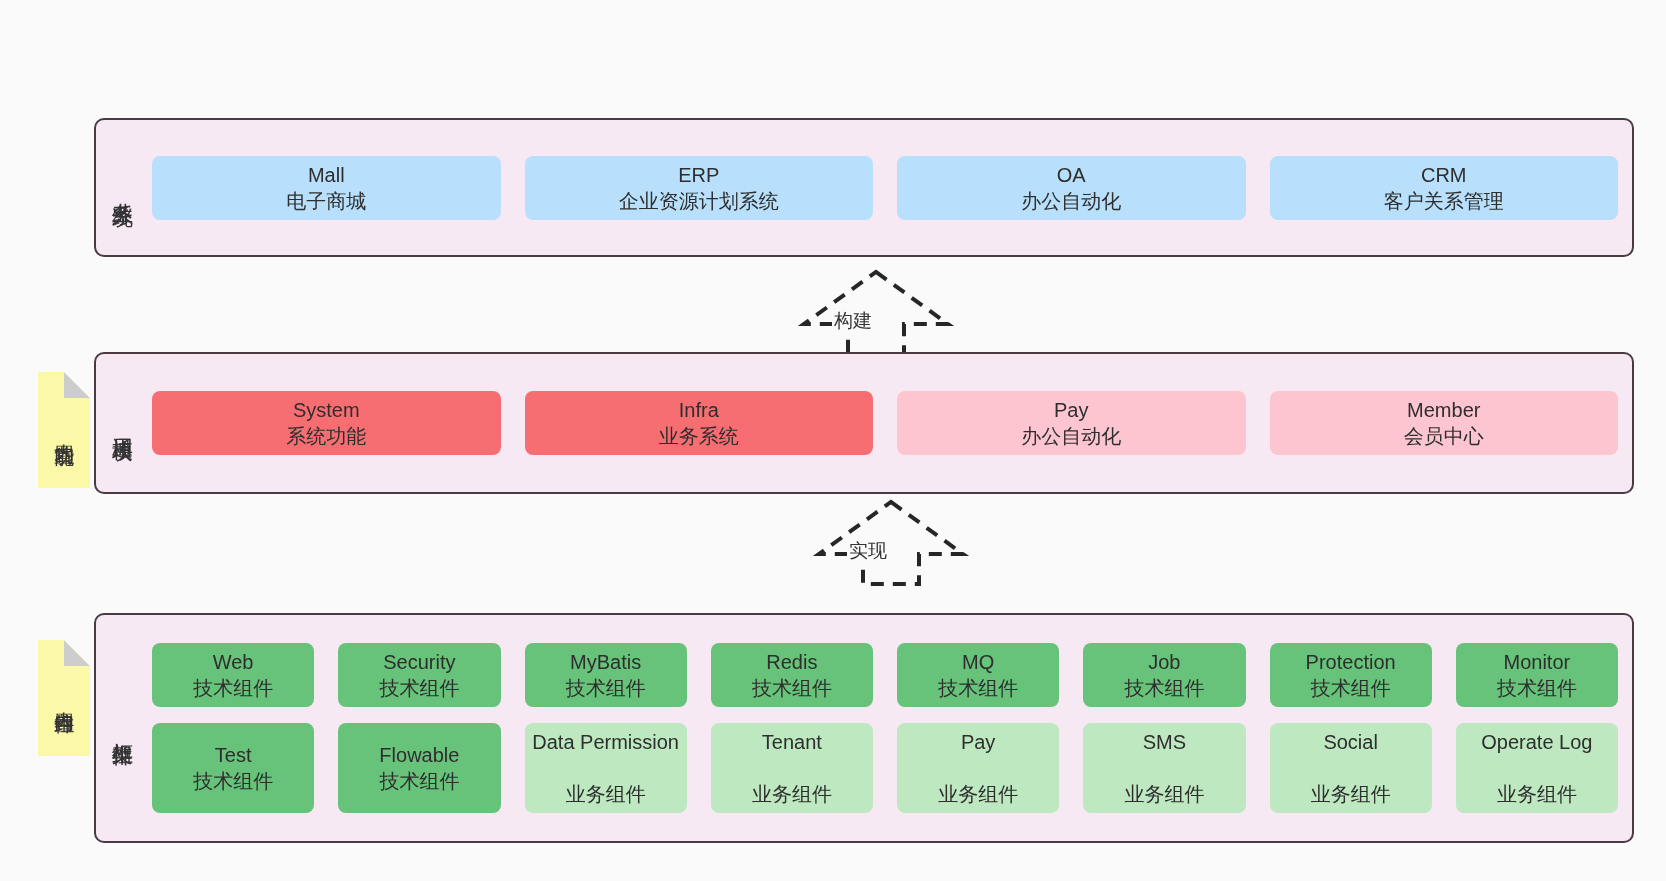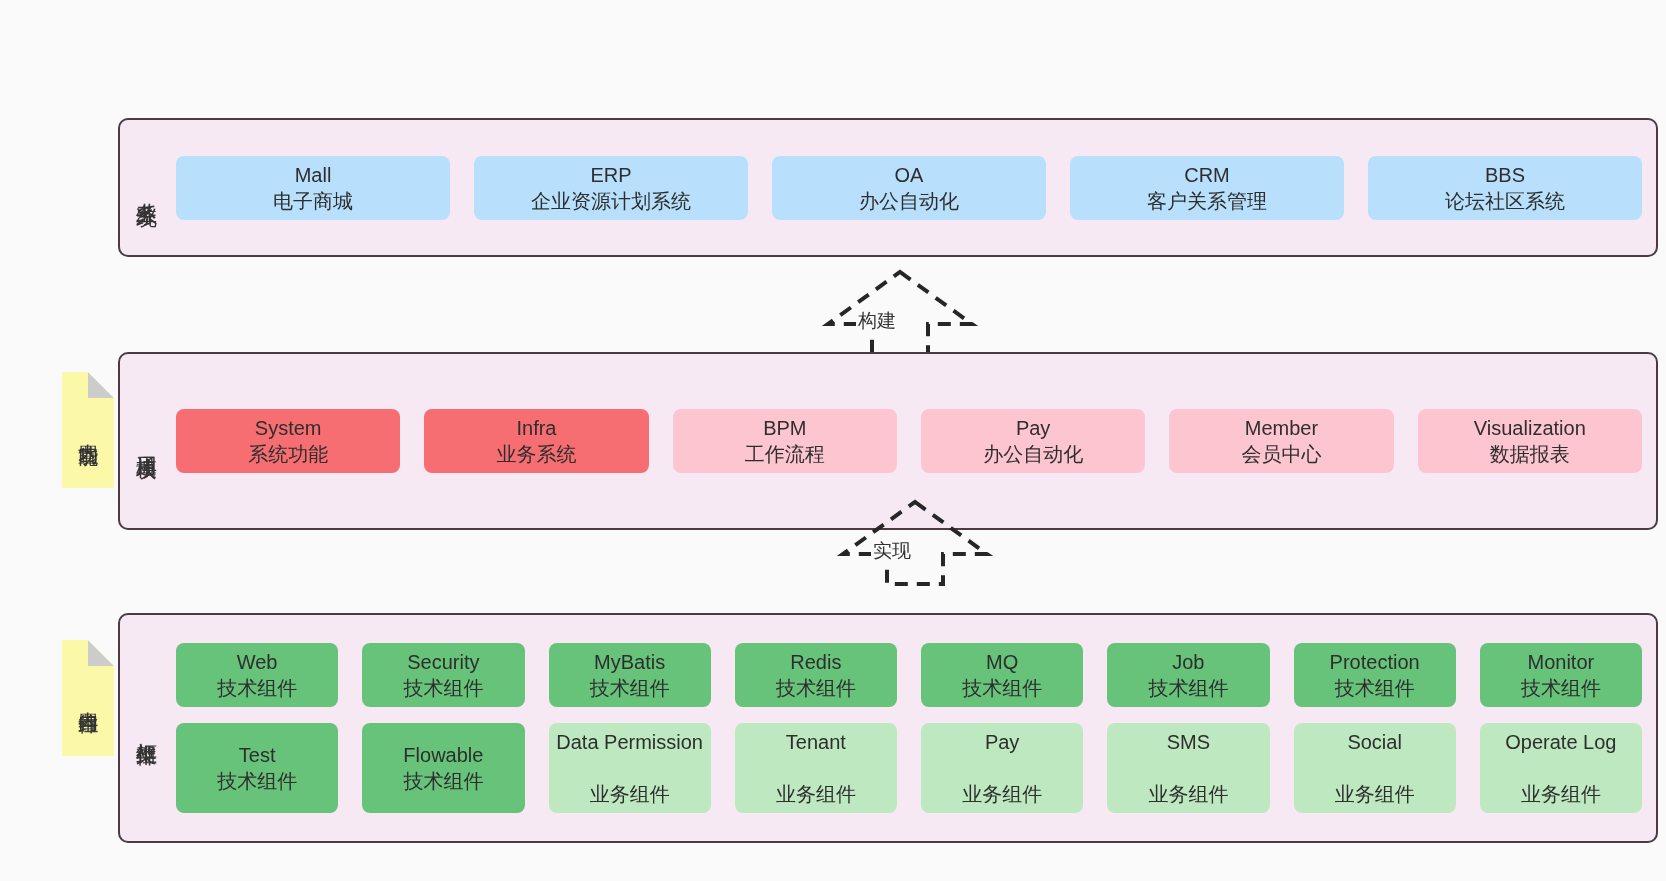--- a/index.html
+++ b/index.html
@@ -11,21 +11,20 @@
     height: 881px;
     background: #fafafa;
     font-family: "Liberation Sans", "DejaVu Sans", sans-serif;
     color: #333333;
     overflow: hidden;
     position: relative;
   }
   #stage {
     position: absolute;
     inset: 0;
-    margin-left: 24px;
   }
 
   
   .layer {
     position: absolute;
     background: #f7e9f4;
     border: 2px solid #4a3a44;
     border-radius: 10px;
     box-sizing: border-box;
     display: flex;
@@ -143,67 +142,55 @@
           <span class="t2">企业资源计划系统</span>
         </div>
         <div class="cell c-blue">
           <span class="t1">OA</span>
           <span class="t2">办公自动化</span>
         </div>
         <div class="cell c-blue">
           <span class="t1">CRM</span>
           <span class="t2">客户关系管理</span>
         </div>
-        <div class="cell c-blue">
-          <span class="t1">BBS</span>
-          <span class="t2">论坛社区系统</span>
-        </div>
       </div>
     </div>
   </div>
 
   <div class="arrow" style="left:800px; top:268px; width:152px; height:88px;text-align:right;">
     <svg width="152" height="88" viewBox="0 0 152 88">
       <path d="M 76 4 L 148 56 L 104 56 L 104 86 L 48 86 L 48 56 L 4 56 Z" fill="none" stroke="#262626" stroke-width="4" stroke-dasharray="13 9" stroke-linecap="butt" stroke-linejoin="miter"></path>
     </svg>
     <span class="arrow-label" style="left:32px; top:40px;">构建</span>
   </div>
 
   <div class="note" style="left:38px; top:372px; width:52px; height:116px;">
     <span class="fold"></span>
     <span>内置功能</span>
   </div>
 
-  <div class="layer" id="layer-1" style="left:94px; top:352px; width:1540px; height:178px;">
+  <div class="layer" id="layer-1" style="left:94px; top:352px; width:1540px; height:142px;">
     <div class="layer-title">通用模块</div>
     <div class="layer-body">
       <div class="cell-row">
         <div class="cell c-red">
           <span class="t1">System</span>
           <span class="t2">系统功能</span>
         </div>
         <div class="cell c-red">
           <span class="t1">Infra</span>
           <span class="t2">业务系统</span>
         </div>
         <div class="cell c-pink">
-          <span class="t1">BPM</span>
-          <span class="t2">工作流程</span>
-        </div>
-        <div class="cell c-pink">
           <span class="t1">Pay</span>
           <span class="t2">办公自动化</span>
         </div>
         <div class="cell c-pink">
           <span class="t1">Member</span>
           <span class="t2">会员中心</span>
-        </div>
-        <div class="cell c-pink">
-          <span class="t1">Visualization</span>
-          <span class="t2">数据报表</span>
         </div>
       </div>
     </div>
   </div>
 
   <div class="arrow" style="left:815px; top:498px; width:152px; height:88px;">
     <svg width="152" height="88" viewBox="0 0 152 88">
       <path d="M 76 4 L 148 56 L 104 56 L 104 86 L 48 86 L 48 56 L 4 56 Z" fill="none" stroke="#262626" stroke-width="4" stroke-dasharray="13 9" stroke-linecap="butt" stroke-linejoin="miter"></path>
     </svg>
     <span class="arrow-label" style="left:32px; top:40px;">实现</span>

